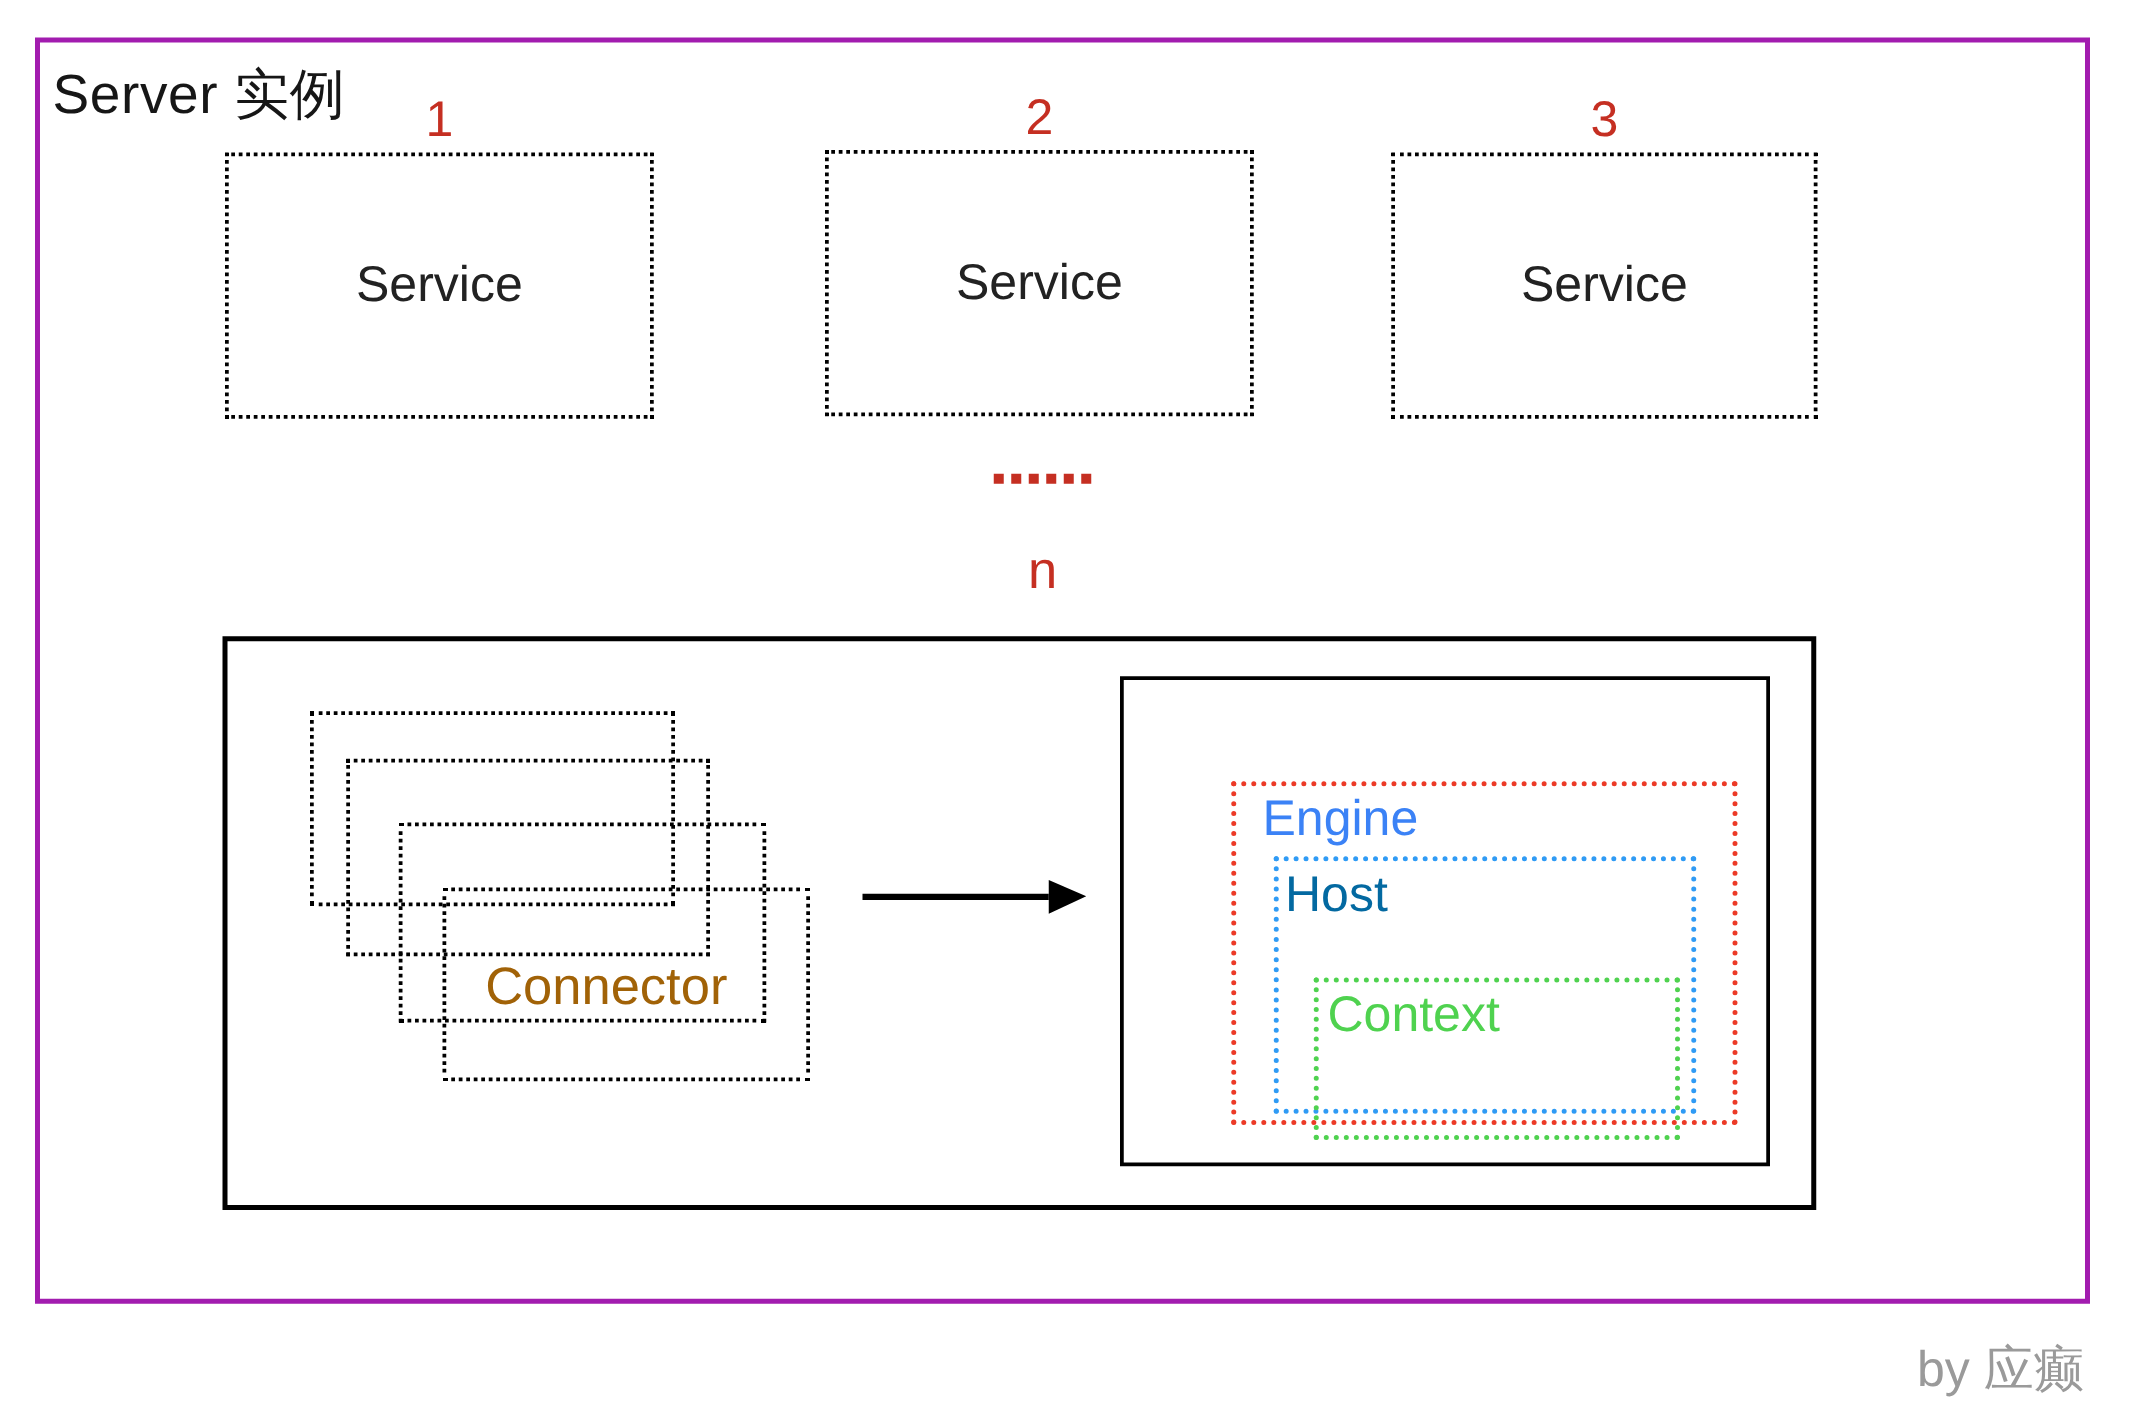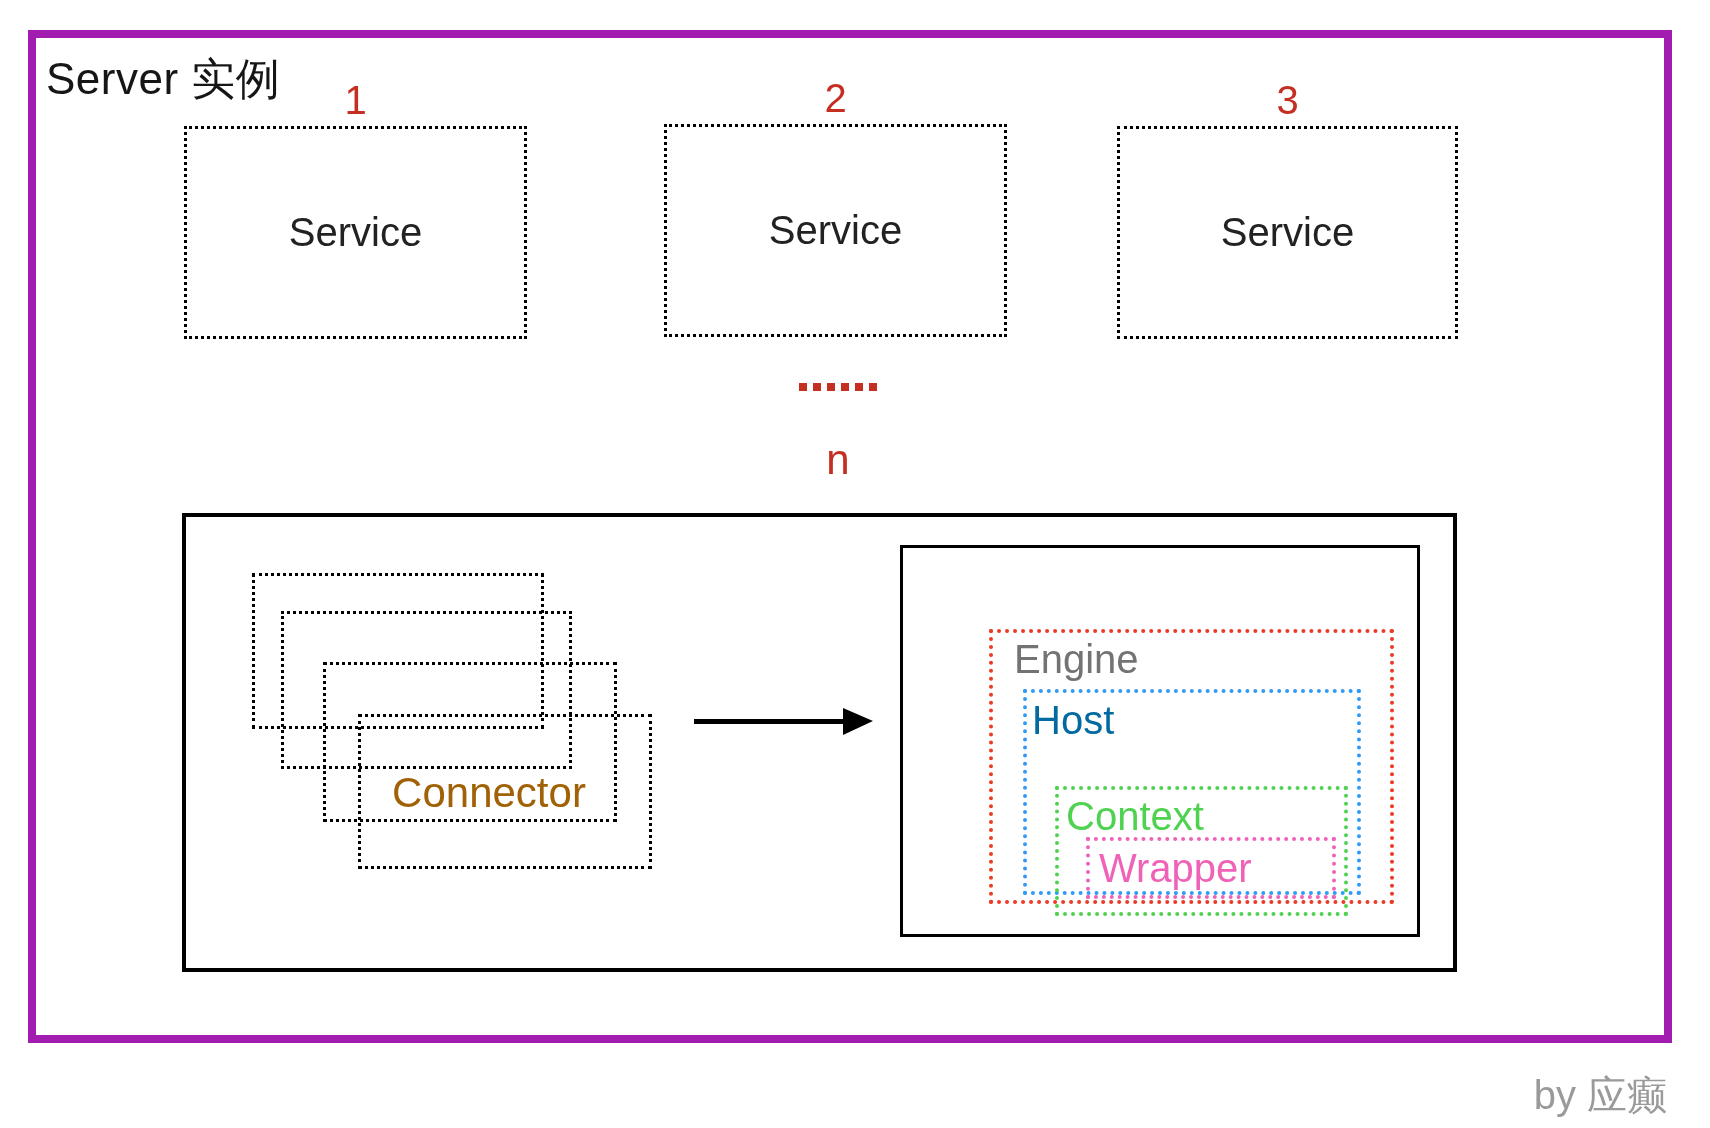--- a/index.html
+++ b/index.html
@@ -1,21 +1,21 @@
 <!DOCTYPE html>
 <html style="--index-red: #c52f22; --credit-gray: #9a9a9a;"><head>
 <meta charset="utf-8">
 <style>
   * { box-sizing: border-box; margin: 0; padding: 0; }
   html, body { width: 1710px; height: 1128px; background: #ffffff; overflow: hidden; }
   body { font-family: "Liberation Sans", "DejaVu Sans", sans-serif; color: #1c1c1c; position: relative; }
 
   .outer {
     position: absolute; left: 28px; top: 30px; width: 1644px; height: 1013px;
-    border: 8px solid #a21caf;
+    border: 4px solid #a21caf;
   }
 
   .server-label {
     position: absolute; left: 10px; top: 12px;
     font-size: 44px; letter-spacing: 0.5px; color: #161616;
   }
 
   .svc-unit { position: absolute; text-align: center; }
   .svc-index {
     height: 52px; line-height: 52px; text-align: center;
@@ -129,31 +129,28 @@
       <div class="conn-label">Connector</div>
 
       <div class="arrow">
         <div class="arrow-line"></div>
         <div class="arrow-head"></div>
       </div>
 
       <div class="container-box">
 
         <div class="layer engine" style="border-color: rgb(236, 58, 39);">
-          <div class="layer-label" style="color: #737373;">Engine</div>
+          <div class="layer-label" style="color: #3b82f6;">Engine</div>
 
           <div class="layer host" style="border-color: rgb(47, 155, 245);">
             <div class="layer-label" style="color: #0369a1;">Host</div>
 
             <div class="layer context" style="border-color: rgb(79, 210, 79); margin-top: 37px;">
               <div class="layer-label" style="color: rgb(79, 210, 79);">Context</div>
 
-              <div class="layer wrapper-l" style="border-color: rgb(239, 98, 184);">
-                <div class="layer-label" style="color: rgb(239, 98, 184);">Wrapper</div>
-              </div>
 
             </div>
           </div>
         </div>
       </div>
 
     </div>
   </div>
 
   <div class="credit">by 应癫</div>

